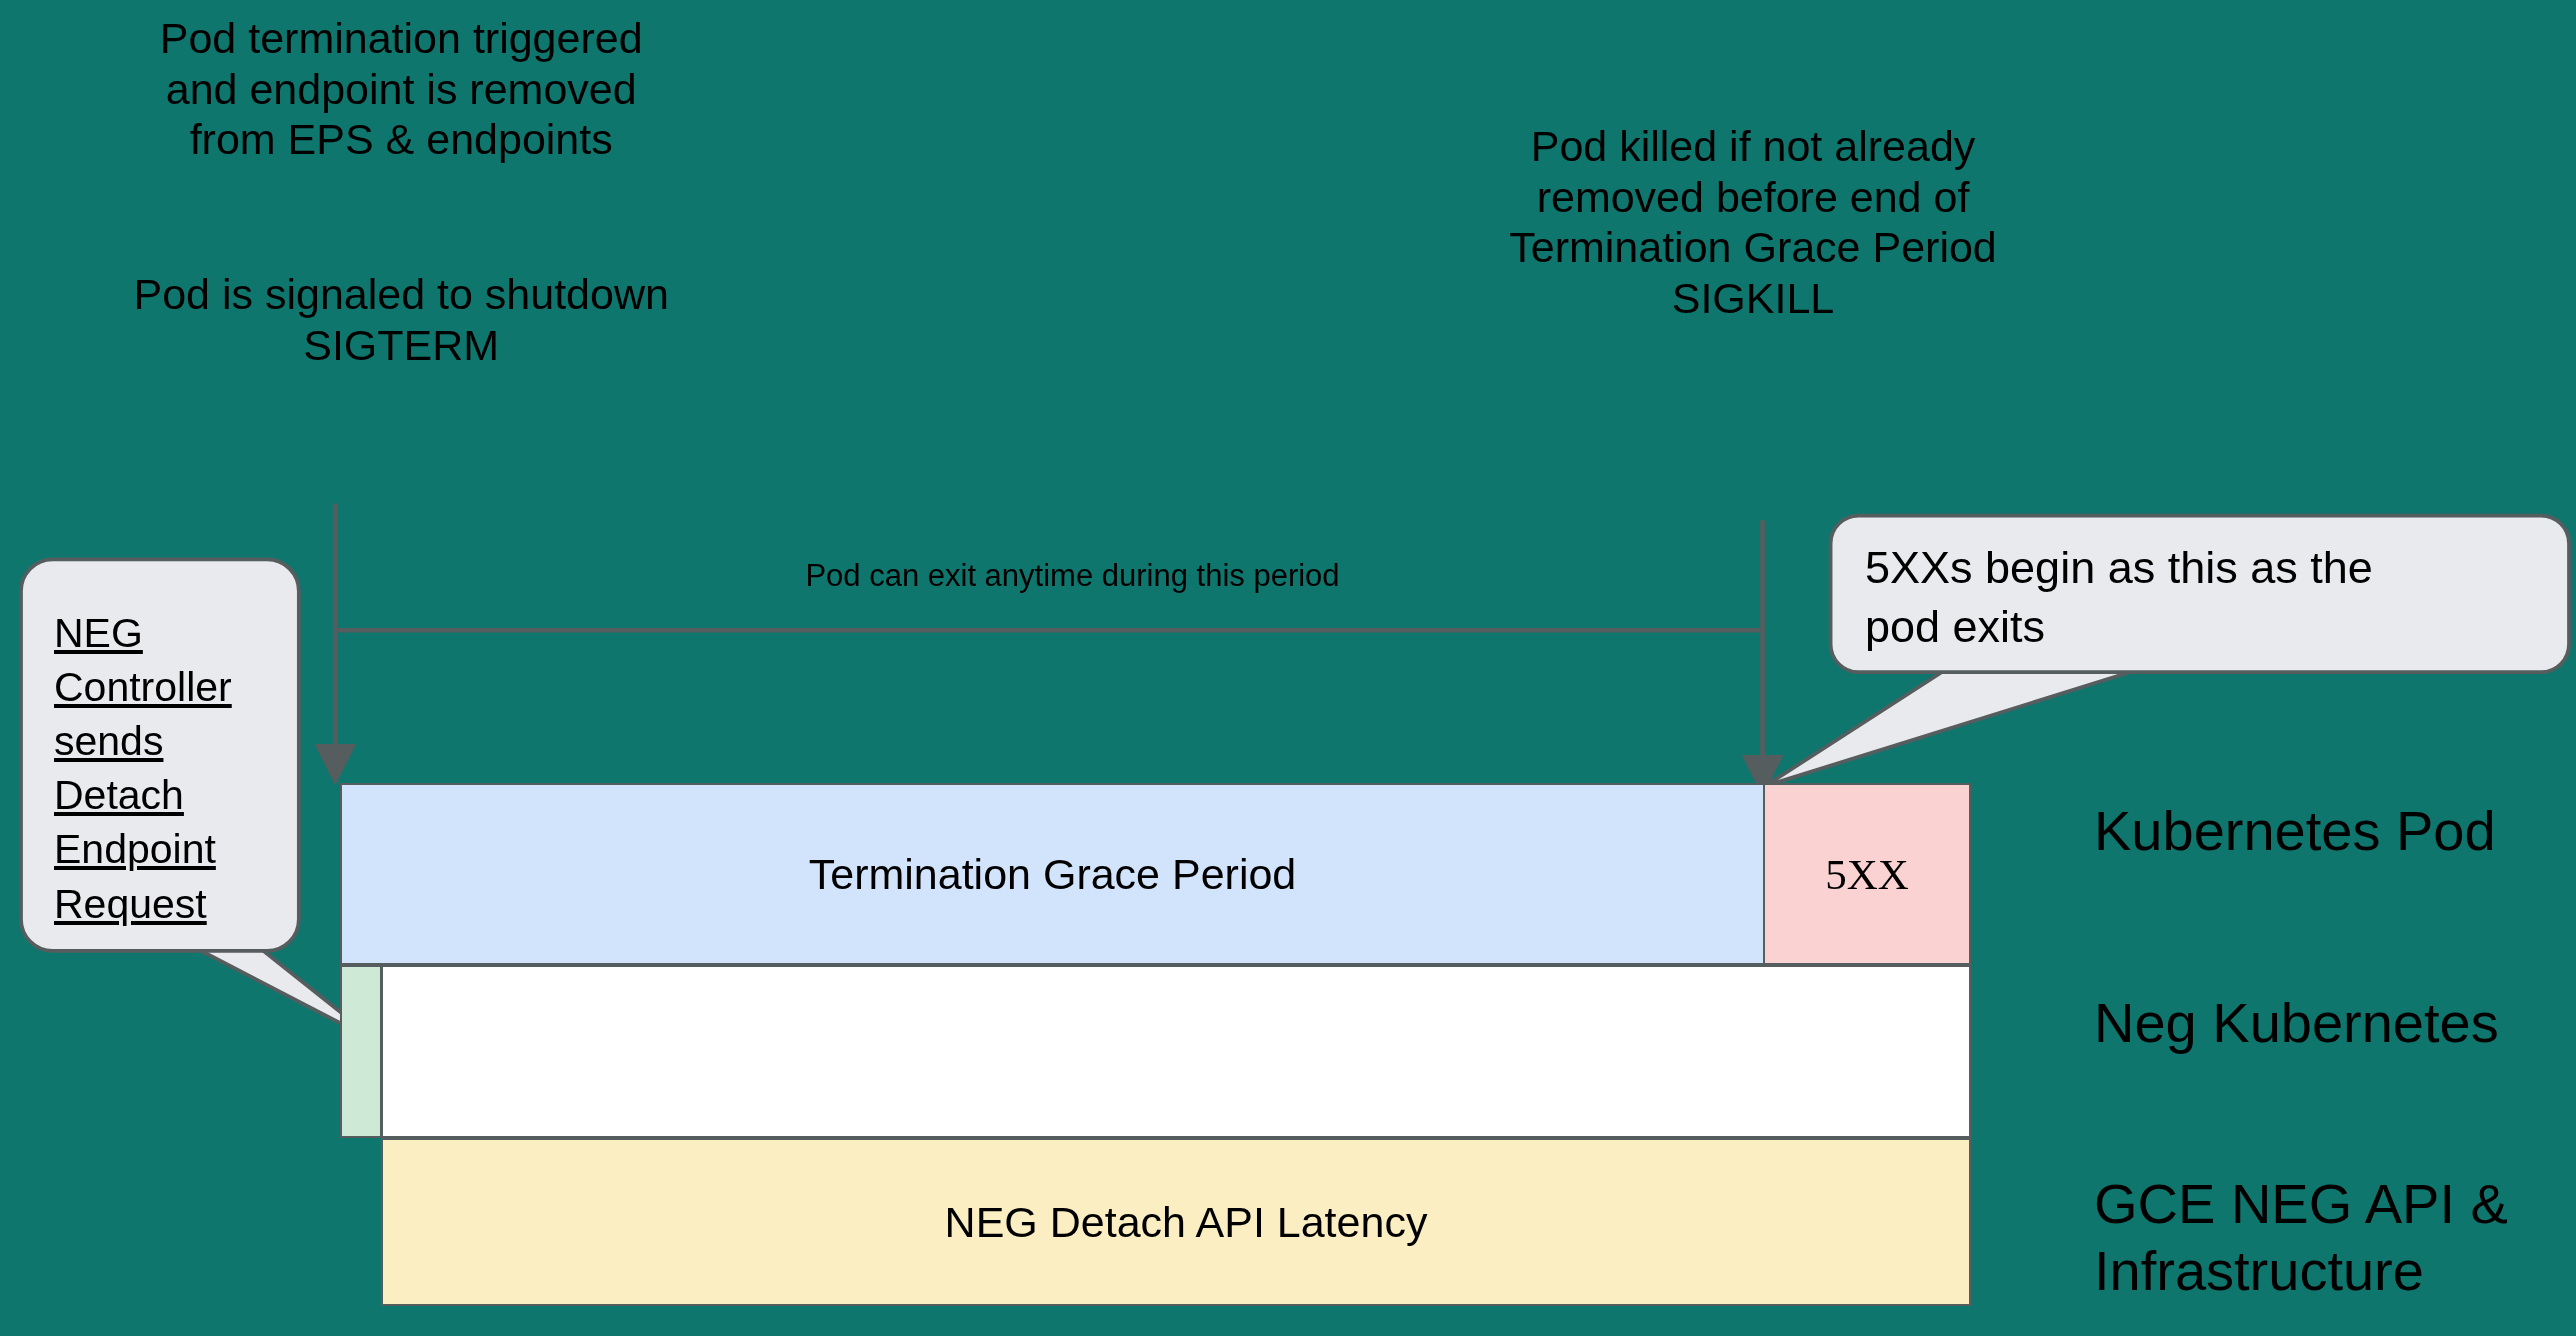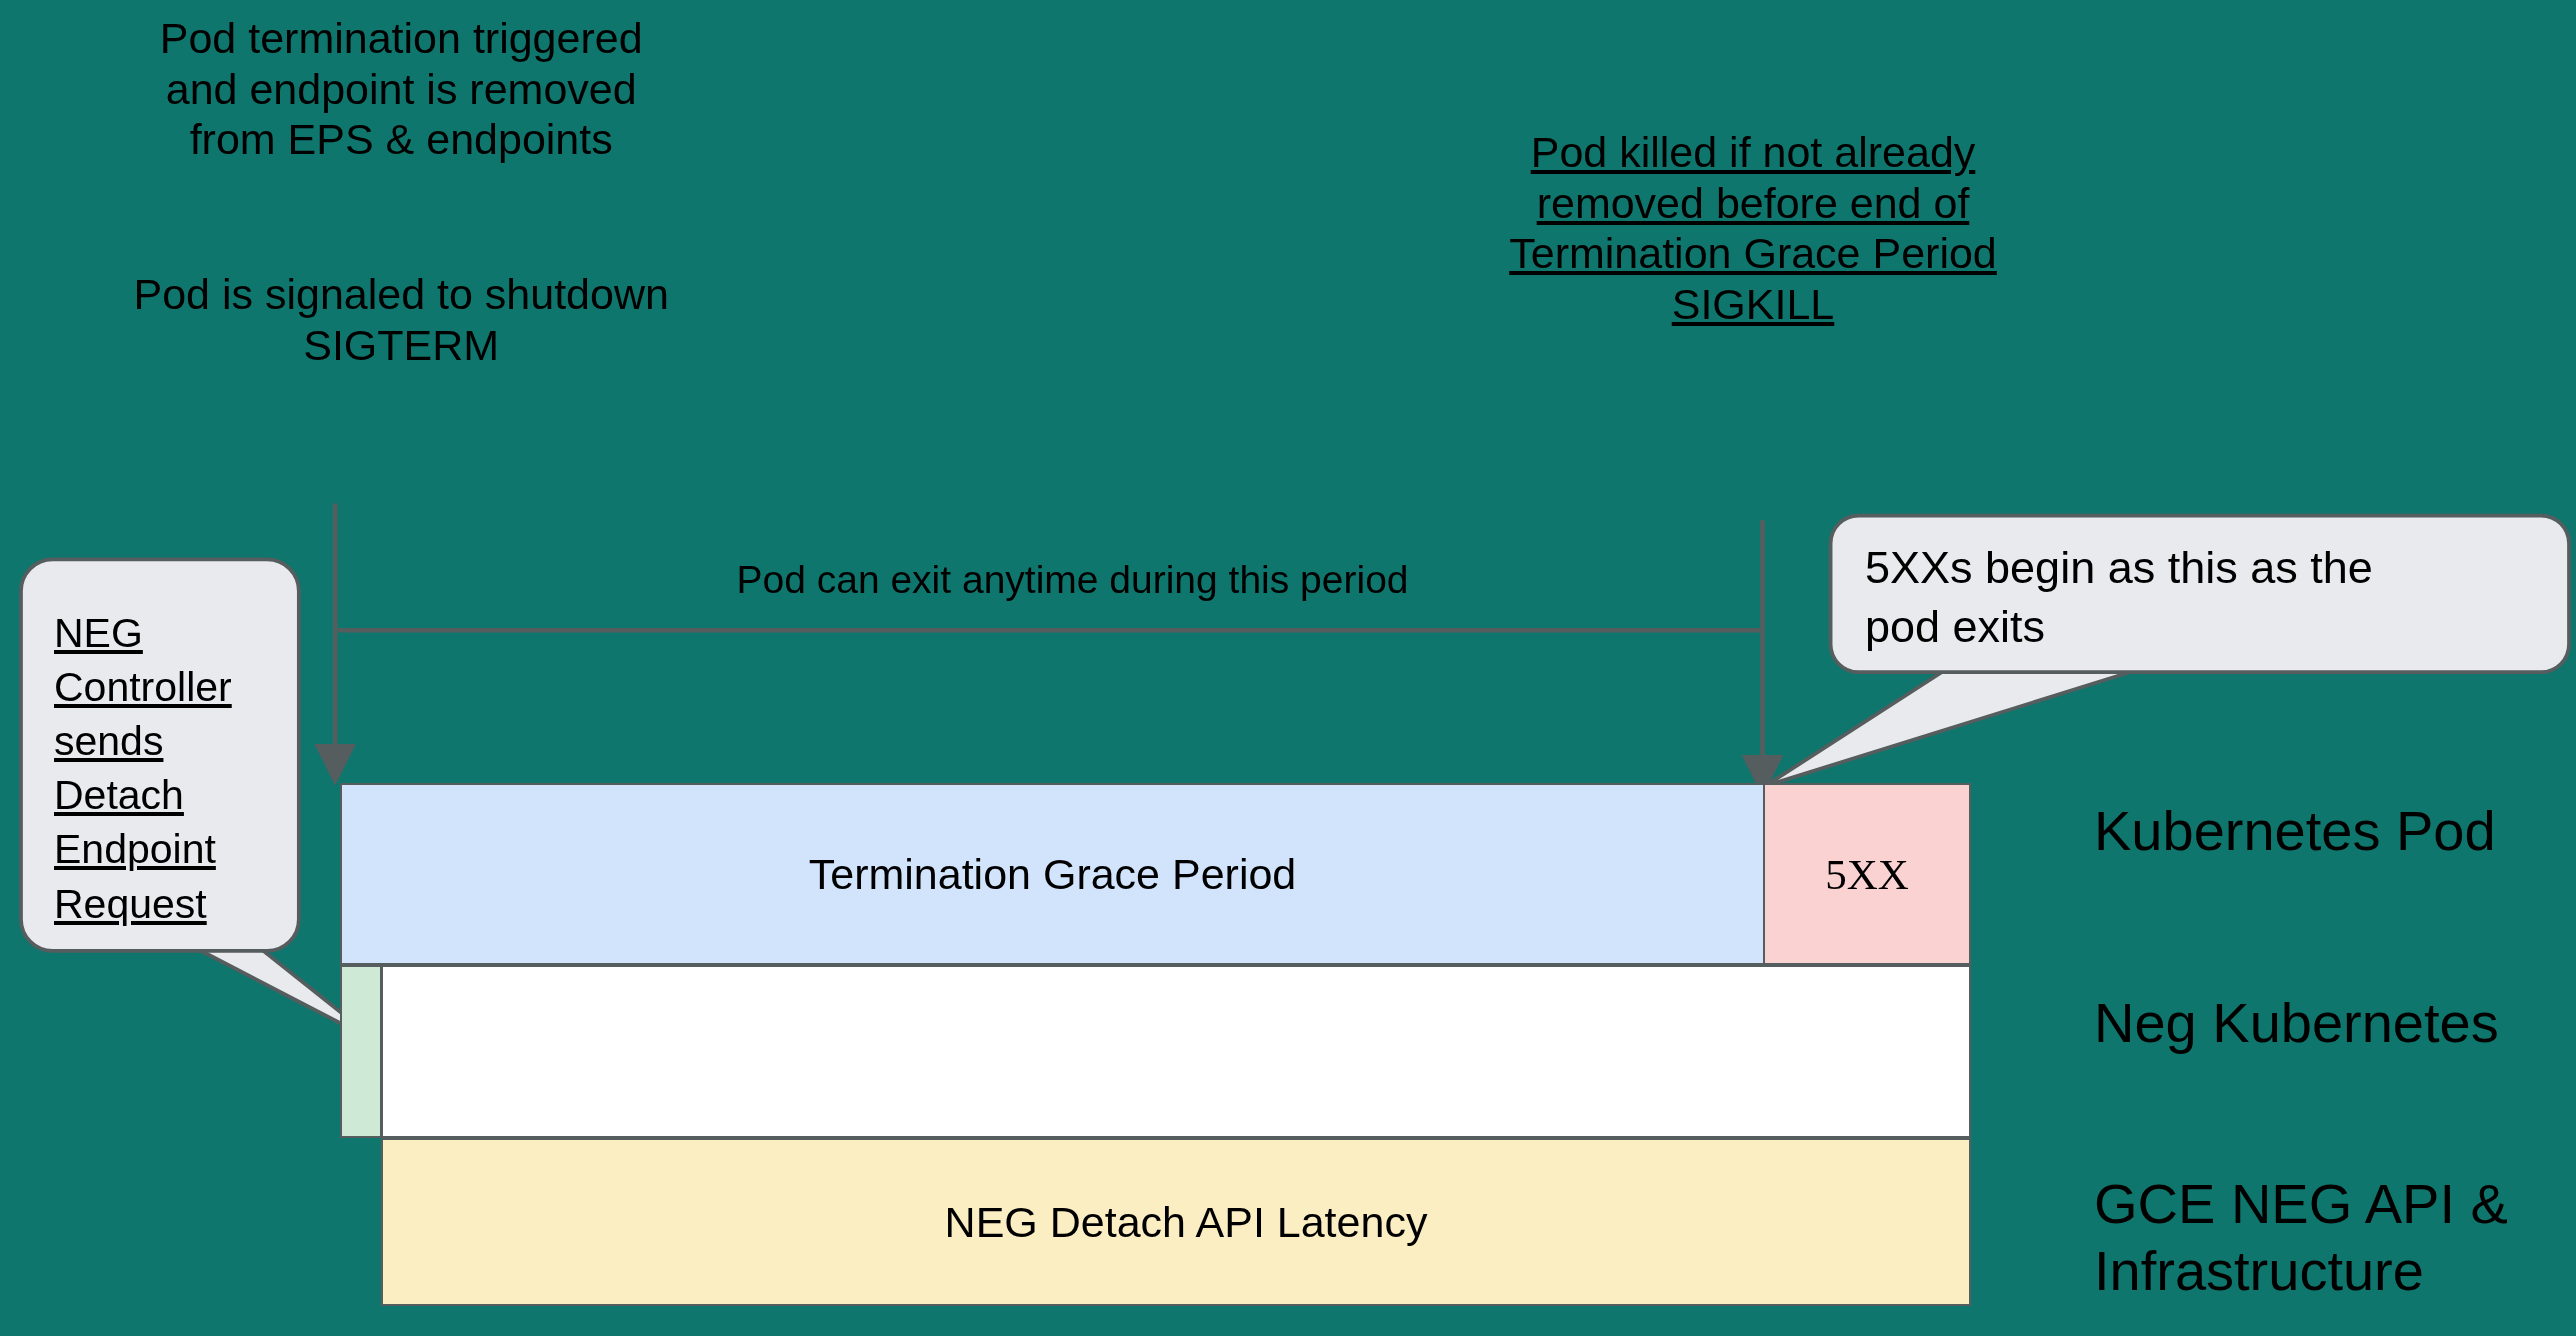--- a/index.html
+++ b/index.html
@@ -25,21 +25,21 @@
     position: absolute;
     text-align: center;
     font-size: 43px;
     line-height: 1.18;
     color: #000000;
     white-space: pre-line;
     font-family: "Liberation Sans", sans-serif;
   }
   #note-termination { left: 18.7px;  top: 13px;  width: 765px; }
   #note-sigterm     { left: 18.7px;  top: 269px; width: 765px; }
-  #note-killed      { left: 1436px; top: 127px; width: 634px; text-decoration: underline; }
+  #note-killed      { left: 1436px; top: 121px; width: 634px; }
 
   
   #overlay {
     position: absolute;
     left: 0; top: 0;
     width: 2576px; height: 1336px;
     pointer-events: none;
   }
 
   
@@ -93,21 +93,21 @@
   #callout-left-text  { left: 54px;  top: 606px; width: 233px; text-decoration: underline; }
   #callout-right-text { left: 1865px; top: 539px; width: 653px; font-size: 45px; line-height: 1.3; }
 
   
   #span-label {
     position: absolute;
     left: 597px;
     top: 558px;
     width: 951px;
     text-align: center;
-    font-size: 39px;
+    font-size: 31px;
     color: #000000;
   }
 </style>
 </head>
 <body>
 
 <div id="canvas">
 
   <div class="note" id="note-termination">Pod termination triggered
 and endpoint is removed

